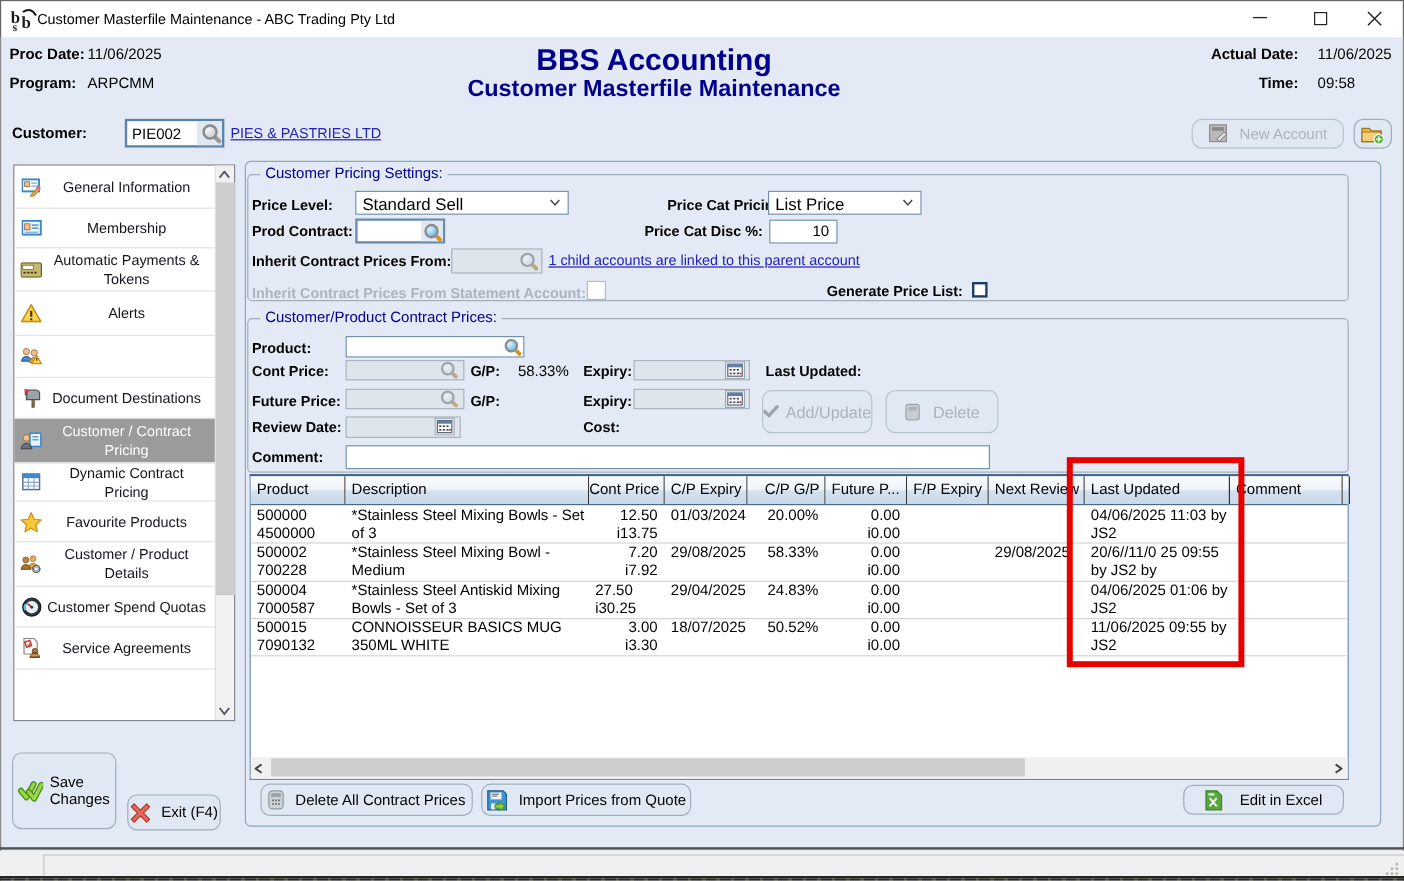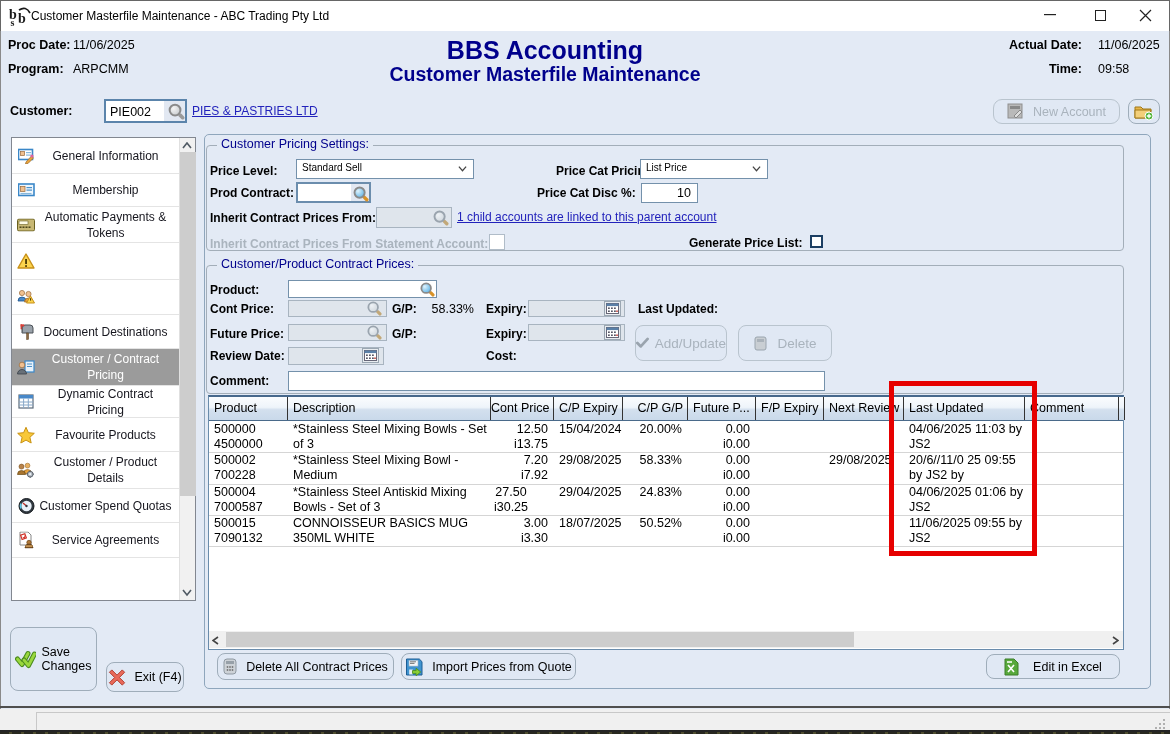--- a/index.html
+++ b/index.html
@@ -14,21 +14,21 @@
 #wleft { left:0; top:31px; width:1px; height:703px; background:#8a8a8a; }
 #wright { left:1169px; top:31px; width:1px; height:703px; background:#8a8a8a; }
 
 .hdrlbl { font-size:12.5px; font-weight:bold; color:#000; white-space:nowrap; }
 .hdrval { font-size:12.5px; color:#000; }
 #bbstitle { left:0; top:36px; width:1090px; text-align:center; font-size:25px; font-weight:bold; color:#00008c; }
 #bbstitle2 { left:0; top:63px; width:1090px; text-align:center; font-size:19.5px; font-weight:bold; color:#00008c; }
 
 .field { position:absolute; background:#fff; border:1px solid #7491ab; }
 .dfield { position:absolute; background:#dfe5ec; border:1px solid #a8b4c0; }
-.combo { position:absolute; background:#fff; border:1px solid #7491ab; font-size:10px; white-space:nowrap; color:#000; padding:2px 0 0 5px; }
+.combo { position:absolute; background:#fff; border:1px solid #7491ab; font-size:14px; white-space:nowrap; color:#000; padding:2px 0 0 5px; }
 .combo .chev { position:absolute; right:6px; top:4px; width:9px; height:9px; }
 a.lnk { color:#2222bb; text-decoration:underline; font-size:12px; white-space:nowrap; }
 
 .grp { position:absolute; border:1px solid #a3aeb9; border-radius:4px; }
 .grplbl { position:absolute; top:-9px; left:10px; background:#e3eaf5; padding:0 4px; font-size:12.5px; color:#00008c; white-space:nowrap; }
 
 #sidebar { left:11px; top:137px; width:185px; height:464px; background:#fff; border:1px solid #828790; }
 .srow { position:relative; width:167px; border-bottom:1px solid #e4e4e4; font-size:12px; color:#16161e; }
 .srow .ic { position:absolute; left:4px; top:50%; transform:translateY(-50%); width:20px; display:flex; justify-content:center; }
 .srow .tx { display:flex; align-items:center; justify-content:center; height:100%; margin-left:20px; text-align:center; line-height:16px; }
@@ -169,20 +169,23 @@
       </div>
     </div>
     <div class="srow" style="height:37px">
       <span class="ic">
         <svg width="18" height="16" viewBox="0 0 18 16">
           <path d="M9 1 L17 15 L1 15 Z" fill="#fbd44e" stroke="#c89018" stroke-width="1.4" stroke-linejoin="round"></path>
           <rect x="8.2" y="6" width="1.7" height="5" fill="#403000"></rect>
           <rect x="8.2" y="12.2" width="1.7" height="1.7" fill="#403000"></rect>
         </svg>
       </span>
+      <div class="tx">
+        <span>Alerts</span>
+      </div>
     </div>
     <div class="srow" style="height:35px">
       <span class="ic">
         <svg width="18" height="16" viewBox="0 0 18 16">
           <circle cx="5" cy="4" r="2.6" fill="#f0c090" stroke="#9a6a3a" stroke-width="0.7"></circle>
           <path d="M1 12 a4 4 0 0 1 8 0 z" fill="#4888c8" stroke="#1c538e" stroke-width="0.8"></path>
           <circle cx="11.5" cy="5" r="2.6" fill="#f0c090" stroke="#9a6a3a" stroke-width="0.7"></circle>
           <path d="M7.5 13 a4 4 0 0 1 8 0 z" fill="#e8a23c" stroke="#9a6a2a" stroke-width="0.8"></path>
           <path d="M13.5 7 L17.5 14 L9.5 14 Z" fill="#fbd44e" stroke="#c89018" stroke-width="1"></path>
           <rect x="13.1" y="9.2" width="1" height="2.4" fill="#403000"></rect>
@@ -486,21 +489,21 @@
     <div class="gh" style="left:1119px;top:397px;width:4px;"></div>
     <div class="abs" style="left:209px;top:420px;width:914px;height:1px;background:#4a6a8a"></div>
   </div>
 <div class="abs" id="gridbody">
     <div class="gcell" style="left:209px;top:422px;width:79px;">500000
 4500000</div>
     <div class="gcell" style="left:288px;top:422px;width:203px;">*Stainless Steel Mixing Bowls - Set
 of 3</div>
     <div class="gcell" style="left:491px;top:422px;width:63px;text-align:right;padding-right:6px;">12.50
 i13.75</div>
-    <div class="gcell" style="left:554px;top:422px;width:69px;">15/04/2024</div>
+    <div class="gcell" style="left:554px;top:422px;width:69px;">01/03/2024</div>
     <div class="gcell" style="left:623px;top:422px;width:65px;text-align:right;padding-right:6px;">20.00%</div>
     <div class="gcell" style="left:688px;top:422px;width:68px;text-align:right;padding-right:6px;">0.00
 i0.00</div>
     <div class="gcell" style="left:904px;top:422px;width:121px;">04/06/2025 11:03 by
 JS2</div>
     <div class="rsep" style="left:209px;top:452px"></div>
     <div class="gcell" style="left:209px;top:453px;width:79px;">500002
 700228</div>
     <div class="gcell" style="left:288px;top:453px;width:203px;">*Stainless Steel Mixing Bowl -
 Medium</div>
@@ -511,21 +514,21 @@
     <div class="gcell" style="left:688px;top:453px;width:68px;text-align:right;padding-right:6px;">0.00
 i0.00</div>
     <div class="gcell" style="left:824px;top:453px;width:80px;">29/08/2025</div>
     <div class="gcell" style="left:904px;top:453px;width:121px;">20/6//11/0 25 09:55
 by JS2 by</div>
     <div class="rsep" style="left:209px;top:483.5px"></div>
     <div class="gcell" style="left:209px;top:484.5px;width:79px;">500004
 7000587</div>
     <div class="gcell" style="left:288px;top:484.5px;width:203px;">*Stainless Steel Antiskid Mixing
 Bowls - Set of 3</div>
-    <div class="gcell" style="left:480px;top:484.5px;width:63px;text-align:center;padding-right:6px;">27.50
+    <div class="gcell" style="left:491px;top:484.5px;width:63px;text-align:left;padding-right:6px;">27.50
 i30.25</div>
     <div class="gcell" style="left:554px;top:484.5px;width:69px;">29/04/2025</div>
     <div class="gcell" style="left:623px;top:484.5px;width:65px;text-align:right;padding-right:6px;">24.83%</div>
     <div class="gcell" style="left:688px;top:484.5px;width:68px;text-align:right;padding-right:6px;">0.00
 i0.00</div>
     <div class="gcell" style="left:904px;top:484.5px;width:121px;">04/06/2025 01:06 by
 JS2</div>
     <div class="rsep" style="left:209px;top:514.5px"></div>
     <div class="gcell" style="left:209px;top:515.5px;width:79px;">500015
 7090132</div>

